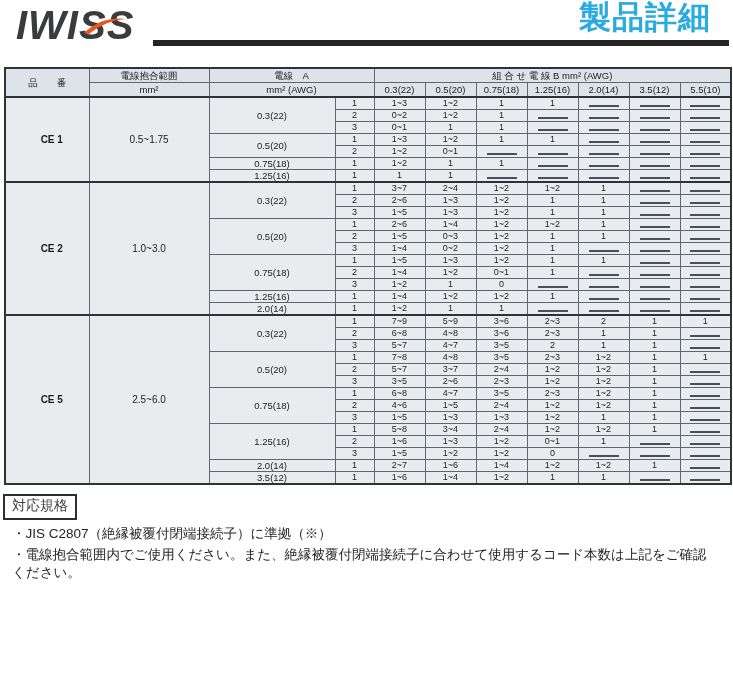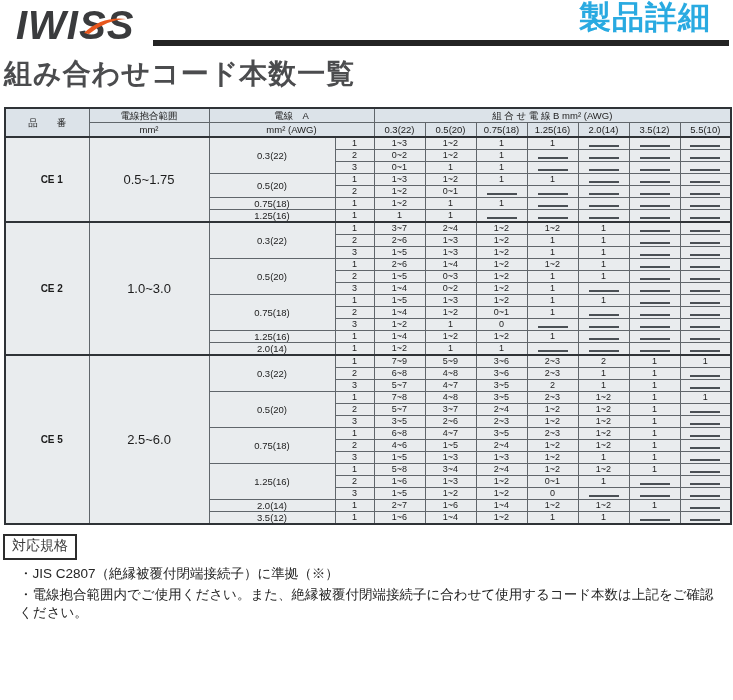--- a/index.html
+++ b/index.html
@@ -42,52 +42,51 @@
   .combo th, .combo td {
     border:1px solid #60666b; padding:0;
     text-align:center; vertical-align:middle;
     height:11px; line-height:11px;
     background:#e9ecee; color:#1c1c1c; font-weight:normal;
     overflow:hidden; white-space:nowrap;
   }
   .combo thead th { background:#dce3e9; font-size:9.5px; height:13px; line-height:13px; }
   .combo tr.sec-start > th, .combo tr.sec-start > td { border-top:2px solid #2f3337; }
   .part-cell { text-align:right; padding-left:9px !important; font-weight:bold !important; font-size:10px; }
-  .range-cell { font-size:13px;margin-top:20px; }
+  .range-cell { font-size:10px;margin-top:20px; }
   .size-cell { font-size:9.5px; }
   .bar { width:30px; height:2px; background:#4a5055; margin:4px auto 0; }
 
   
   .spec-head {
     display:inline-block; margin:9px 0 2px 3px;
     border:2px solid #2d2d2d; padding:1px 7px 3px;
     font-size:14px; color:#3c3c3c;
   }
-  .spec-line { margin:3px 0 0 19px; font-size:13.5px; line-height:18px; color:#252525; }
+  .spec-line { margin:3px 0 0 12px; font-size:13.5px; line-height:18px; color:#252525; }
   .spec-line.indent { padding-left:9px; }
 </style>
 </head>
 <body>
 
 <div class="page">
 
   <div class="hdr">
     <div class="logo">
       <span class="swoosh">
         <svg width="46" height="18" viewBox="0 0 46 18">
           <path d="M2 16 Q20 -1 44 2 Q24 3 7 17 Z" fill="#e8571d"></path>
         </svg>
       </span>
       <span>IWISS</span>
     </div>
     <div class="badge">製品詳細</div>
     <div class="rule"></div>
   </div>
 
-  <div class="page-title">組み合わせコード本数一覧</div>
 
   <table class="combo">
     <colgroup>
       <col style="width:84px">
         <col style="width:120px">
         <col style="width:126px">
         <col style="width:39px">
       <col style="width:51px">
         <col style="width:51px">
         <col style="width:51px">

